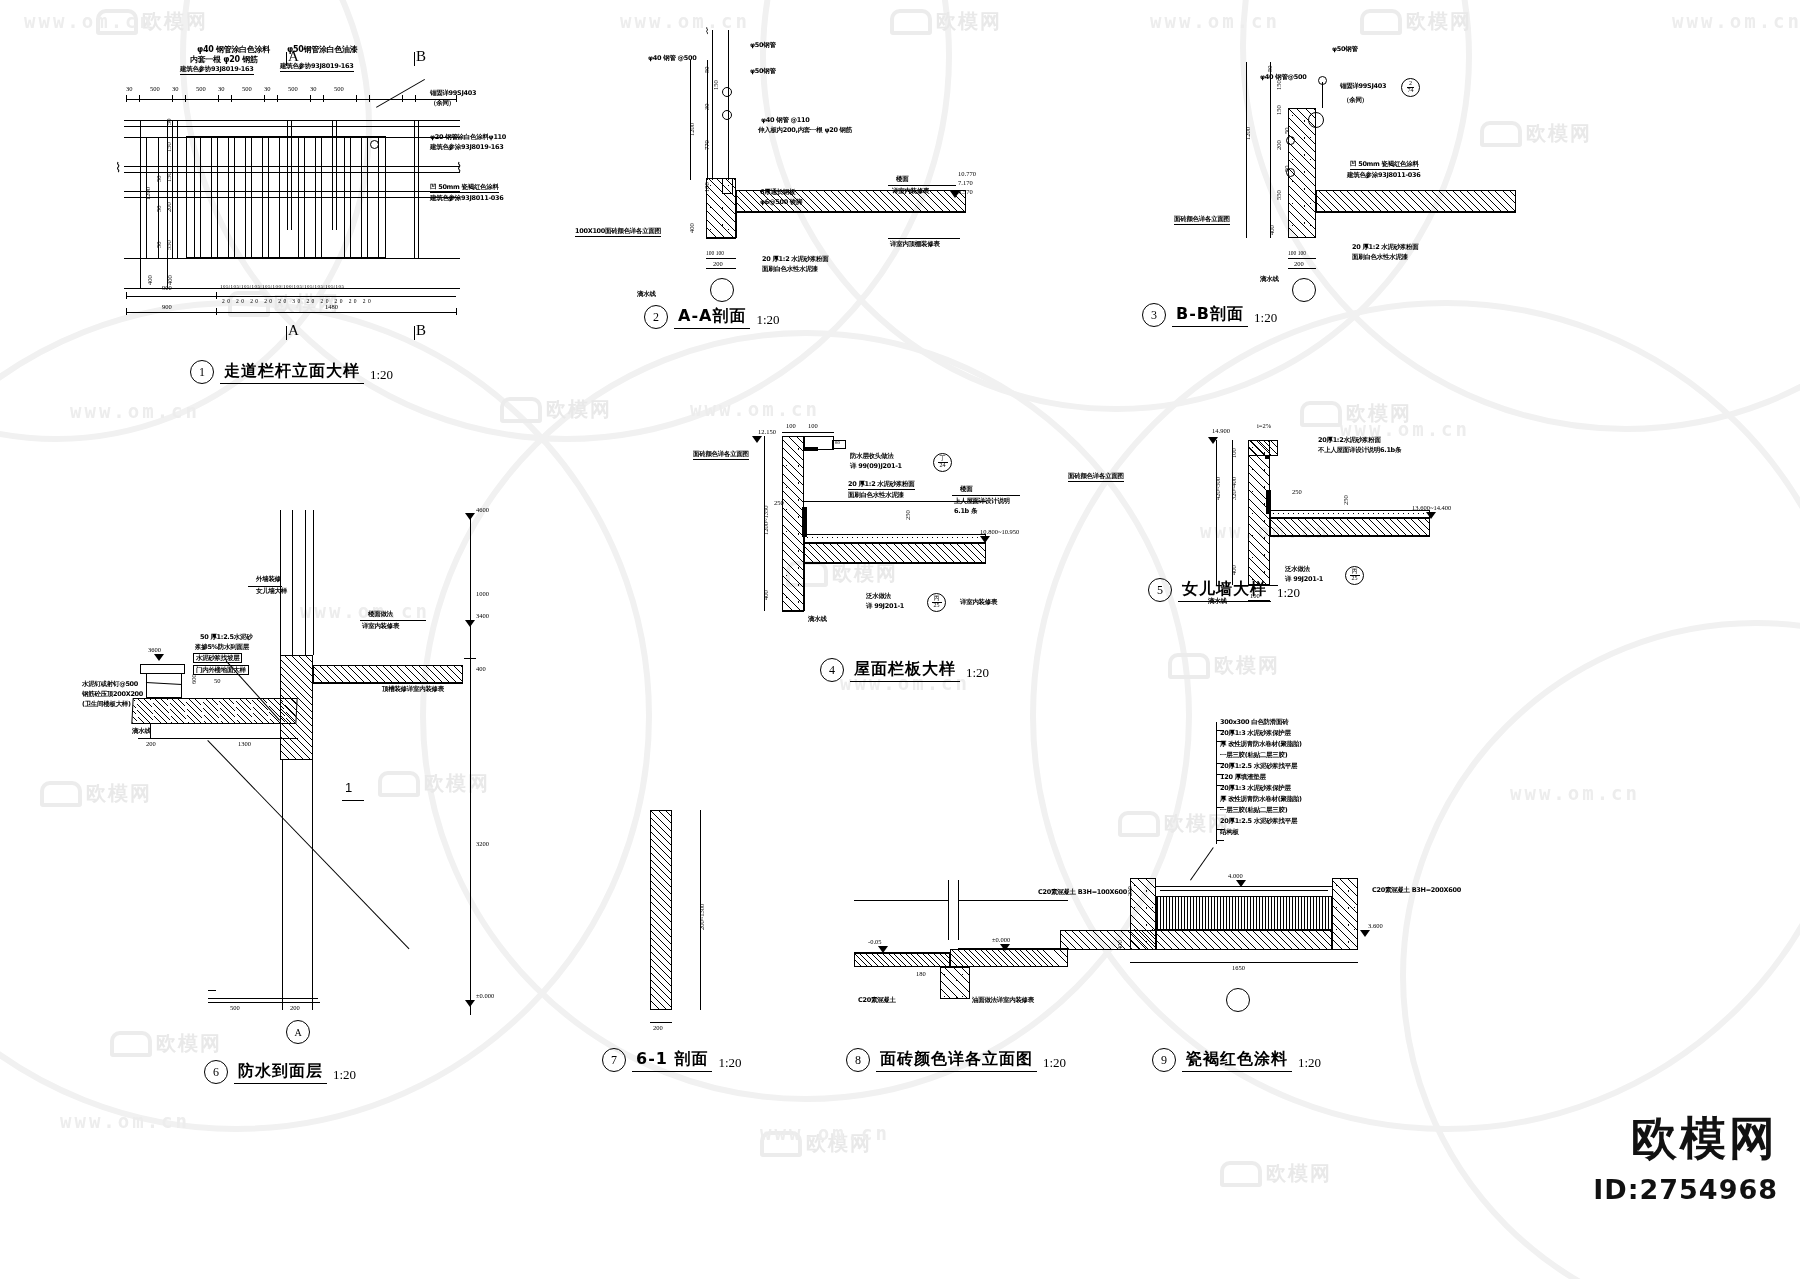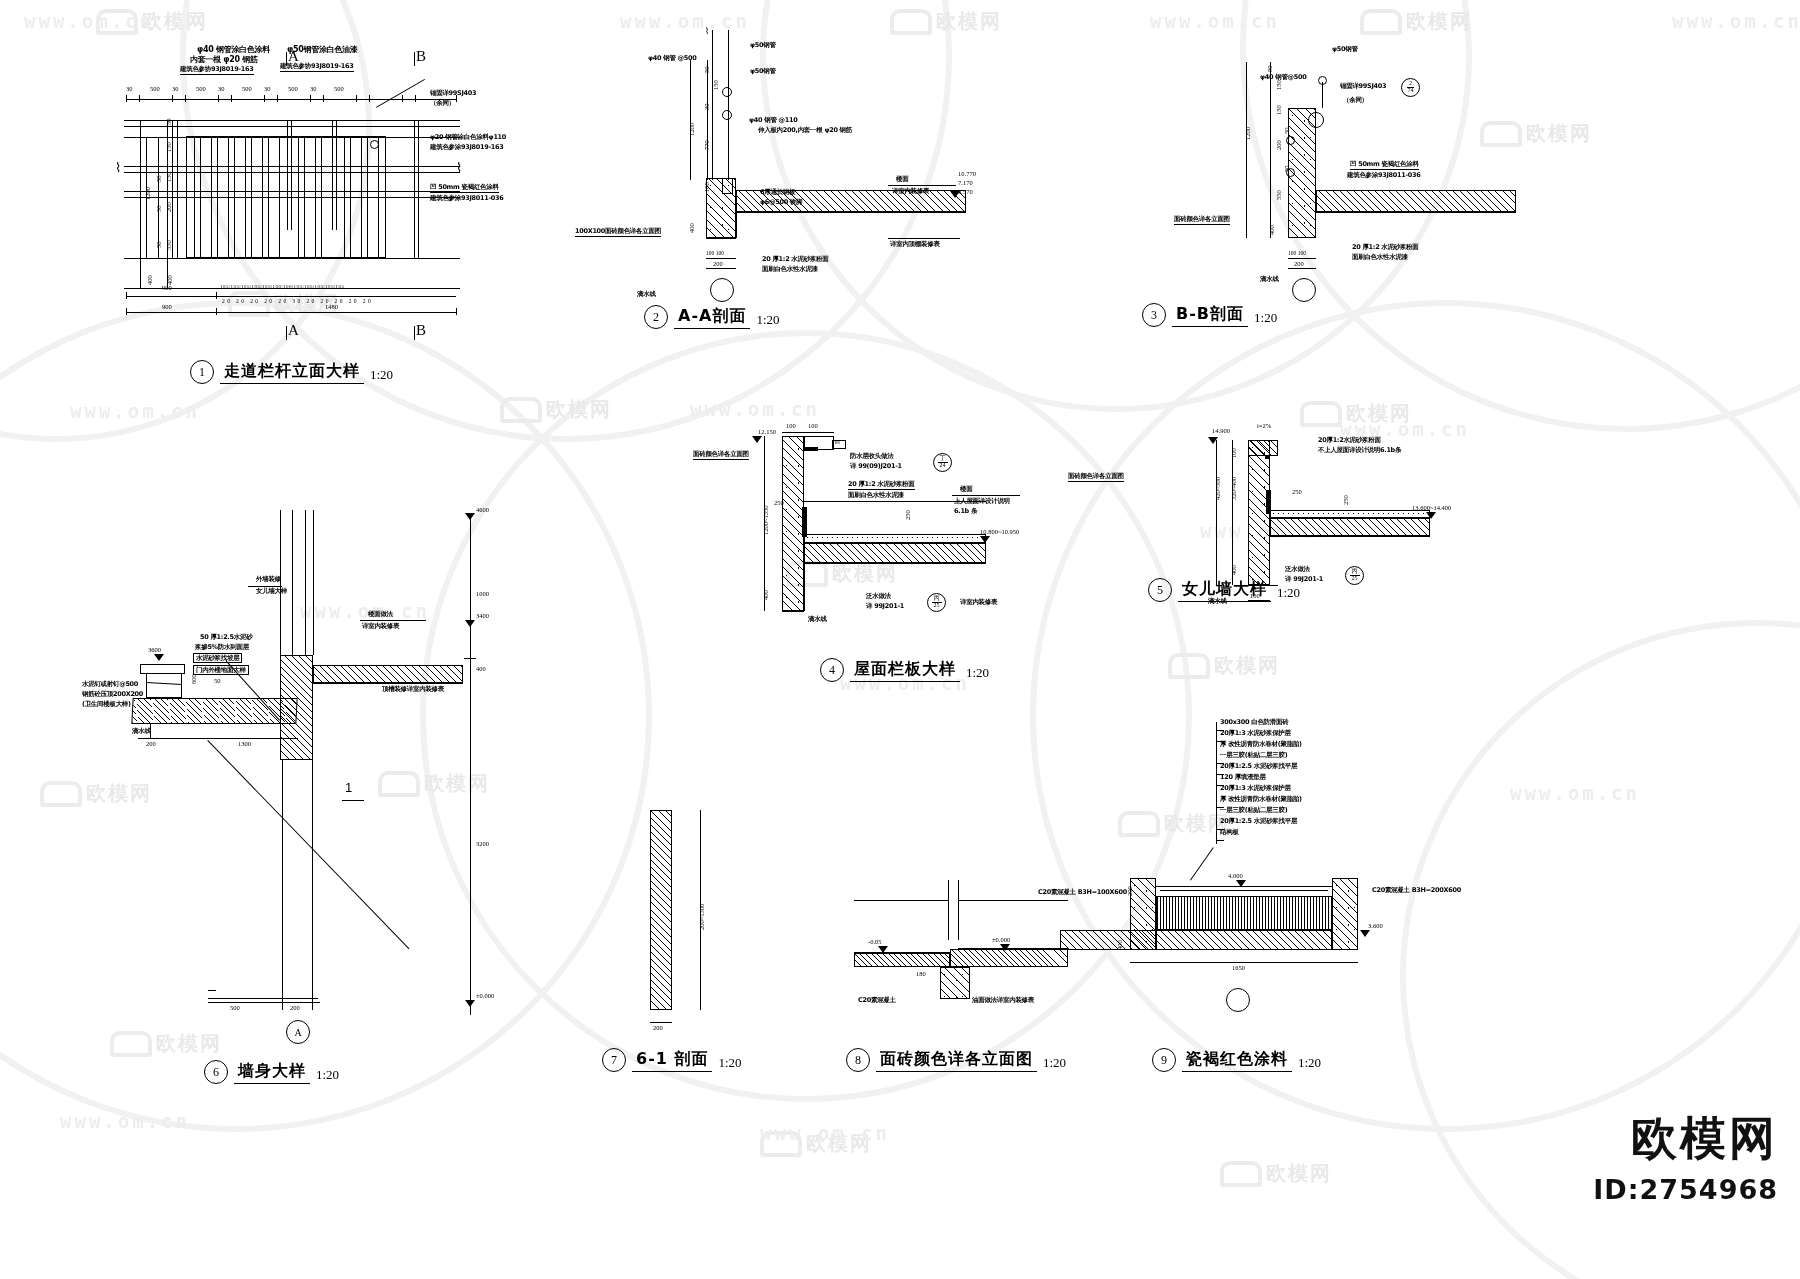--- a/index.html
+++ b/index.html
@@ -292,21 +292,21 @@
       <span class="bubble">1</span>
       <span class="dt-name">走道栏杆立面大样</span>
       <span class="dt-scale">1:20</span>
     </div>
   </div>
 
   <div class="abs" style="left:600px;top:0;width:430px;height:400px;">
     <div class="txt cn xs" style="left:48px;top:54px;">φ40 钢管 @500</div>
     <div class="txt cn xs" style="left:150px;top:41px;">φ50钢管</div>
     <div class="txt cn xs" style="left:150px;top:67px;">φ50钢管</div>
-    <div class="txt cn xs" style="left:149px;top:116px;">φ40 钢管 @110</div>
+    <div class="txt cn xs" style="left:161px;top:116px;">φ40 钢管 @110</div>
     <div class="txt cn xs" style="left:158px;top:126px;">伸入板内200,内套一根 φ20 钢筋</div>
     <div class="txt cn xs" style="left:160px;top:188px;">6厚通长钢板</div>
     <div class="txt cn xs" style="left:160px;top:198px;">φ6@500 铁脚</div>
     <div class="txt cn xs ulabel" style="left:-25px;top:227px;">100X100面砖颜色详各立面图</div>
     <div class="txt cn xs" style="left:162px;top:255px;">20 厚1:2 水泥砂浆粉面</div>
     <div class="txt cn xs" style="left:162px;top:265px;">面刷白色水性水泥漆</div>
     <div class="txt cn xs" style="left:37px;top:290px;">滴水线</div>
     <div class="txt cn xs" style="left:296px;top:175px;">楼面</div>
     <div class="ln h" style="left:288px;top:185px;width:68px;"></div>
     <div class="txt cn xs" style="left:292px;top:187px;">详室内装修表</div>
@@ -565,21 +565,21 @@
     <div class="elevmark" style="left:385px;top:200px;"></div>
     <div class="txt num xs" style="left:396px;top:192px;">3400</div>
     <div class="txt num xs" style="left:396px;top:245px;">400</div>
     <div class="ln h" style="left:384px;top:238px;width:12px;"></div>
     <div class="txt num xs" style="left:396px;top:420px;">3200</div>
     <div class="elevmark" style="left:385px;top:580px;"></div>
     <div class="txt num xs" style="left:396px;top:572px;">±0.000</div>
 
     <div class="dtitle" style="left:124px;top:640px;">
       <span class="bubble">6</span>
-      <span class="dt-name">墙身大样</span>
+      <span class="dt-name">防水到面层</span>
       <span class="dt-scale">1:20</span>
     </div>
   </div>
 
   <div class="abs" style="left:620px;top:790px;width:160px;height:320px;">
     <div class="abs hatch45 brd" style="left:30px;top:20px;width:22px;height:200px;"></div>
     <div class="ln v" style="left:80px;top:20px;height:200px;"></div>
     <div class="vtxt xs" style="left:78px;top:140px;">200~1300</div>
     <div class="ln h" style="left:30px;top:232px;width:22px;"></div>
     <div class="txt num xs" style="left:33px;top:234px;">200</div>

